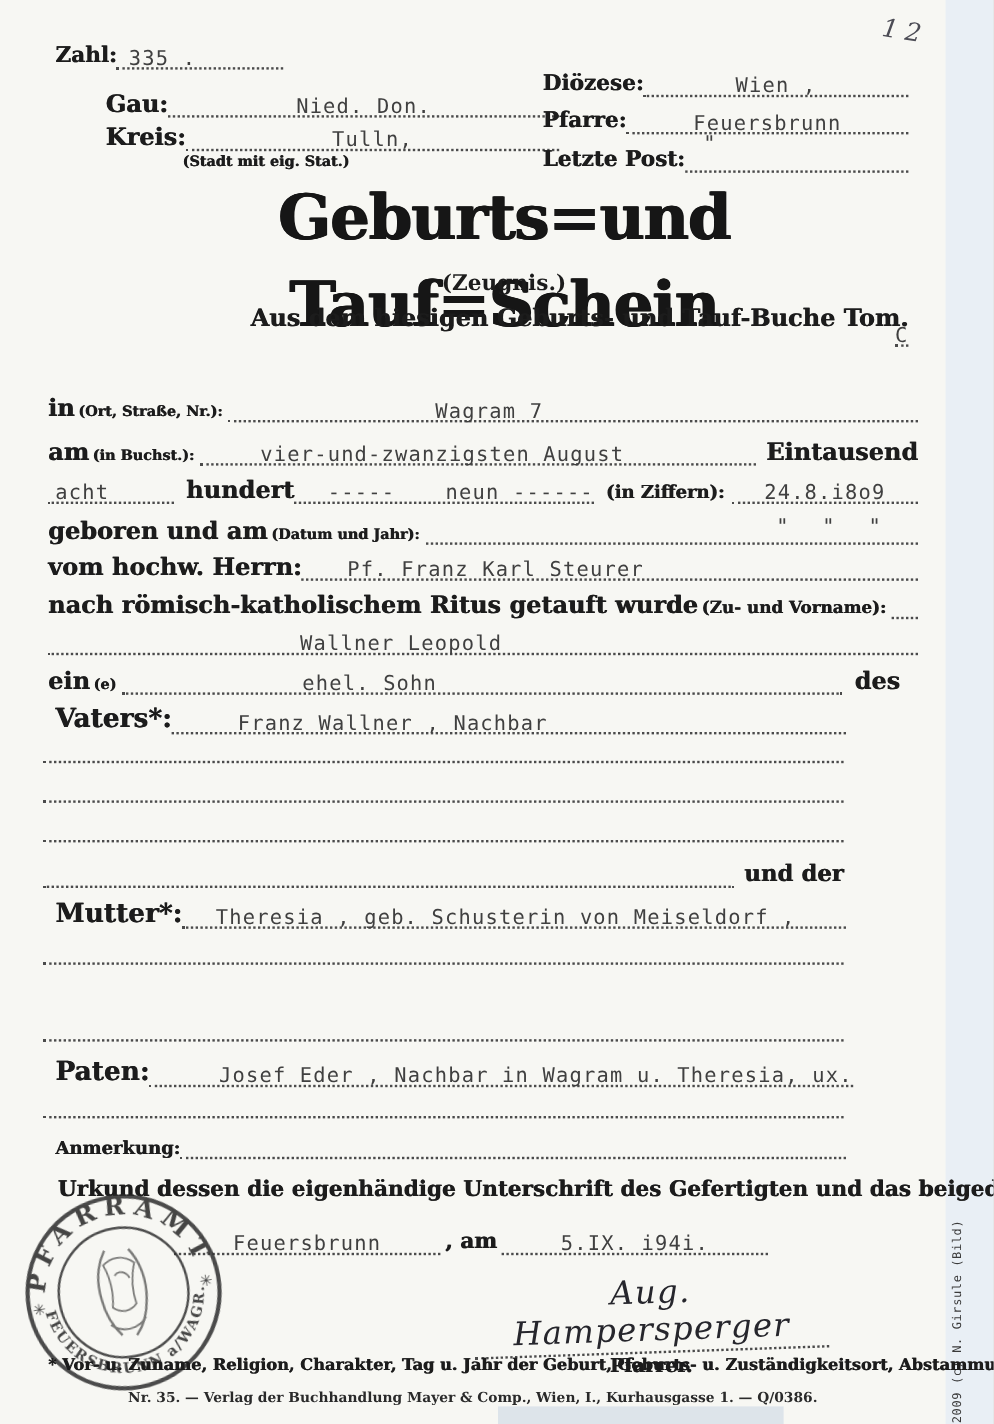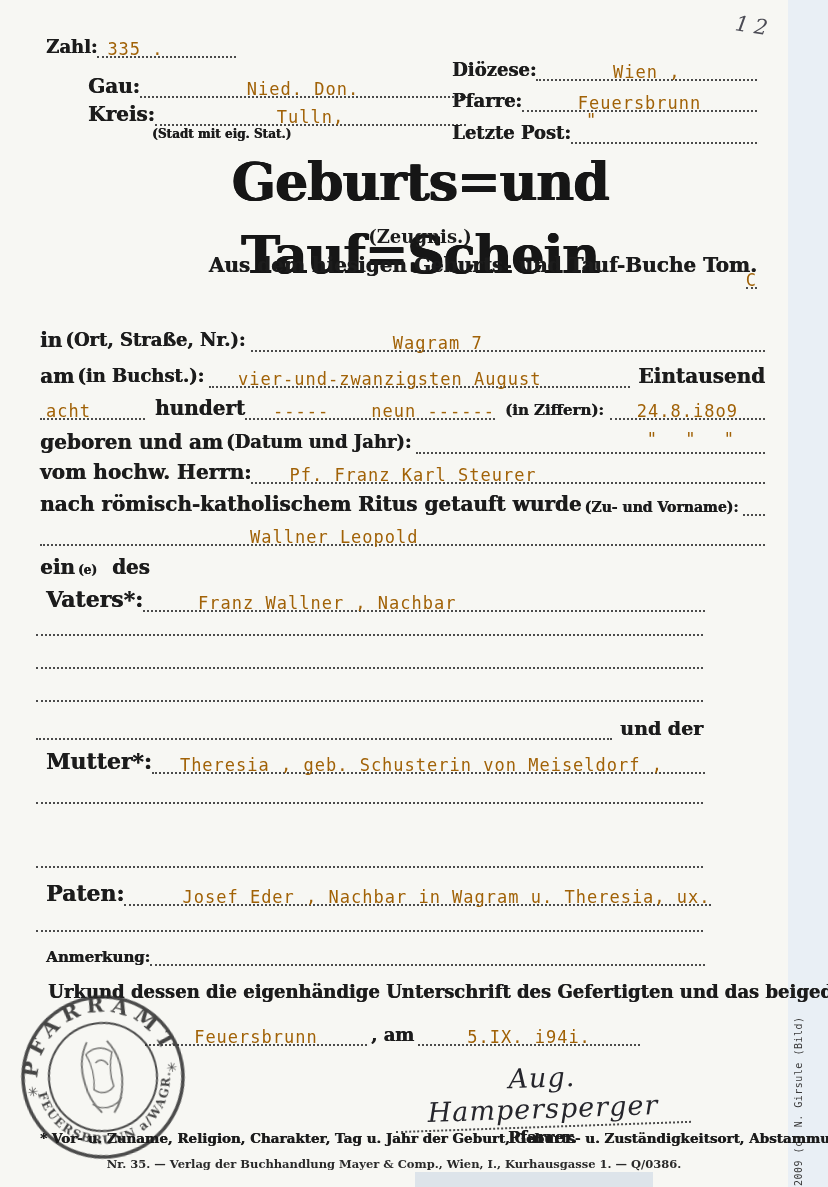--- a/index.html
+++ b/index.html
@@ -2,26 +2,26 @@
 <html><head>
 <meta charset="utf-8">
 <style>
   html,body{margin:0;padding:0;background:#d8d8d8;}
   .page{position:relative;width:828px;height:1187px;background:#f7f7f3;overflow:hidden;
         font-family:"DejaVu Serif","Liberation Serif",serif;}
   .scan-strip{position:absolute;left:788px;top:0;width:40px;height:1187px;background:#e9eff5;}
   .row{position:absolute;display:flex;align-items:flex-end;}
   .fl{font-family:"DejaVu Serif","Liberation Serif",serif;font-weight:bold;color:#1c1c1c;
       text-shadow:0.5px 0 currentColor;white-space:nowrap;line-height:1.15;}
-  .note{font-size:18px;margin:0 5px 1px 3px;}
+  .note{font-size:12px;margin:0 5px 1px 3px;}
   .fill{flex:1;border-bottom:2px dotted #4b4b4b;display:flex;align-items:flex-end;min-height:10px;}
   .fill.c{justify-content:center;}
   .fill.r{justify-content:flex-end;}
   .typed{font-family:"DejaVu Sans Mono","Liberation Mono",monospace;font-size:17px;
-         letter-spacing:1px;color:#a16207;transform:translateY(2px);white-space:nowrap;line-height:1;}
+         letter-spacing:1px;color:#404040;transform:translateY(2px);white-space:nowrap;line-height:1;}
   .bline{position:absolute;border-bottom:2px dotted #4b4b4b;height:0;}
   .title{position:absolute;left:70px;top:146px;width:700px;text-align:center;
          font-size:52px;font-weight:bold;color:#161616;letter-spacing:-1px;line-height:1.4;
          text-shadow:0.8px 0 currentColor, -0.4px 0 currentColor;}
   .subtitle{position:absolute;left:70px;top:226px;width:700px;text-align:center;
             font-size:18px;font-weight:bold;color:#1c1c1c;}
   .sig{font-family:"DejaVu Serif","Liberation Serif",serif;font-style:italic;font-size:27px;
        color:#26262c;transform:rotate(-2deg);letter-spacing:1px;}
   .pencil{position:absolute;left:735px;top:14px;font-style:italic;font-size:21px;color:#4c4c55;
           letter-spacing:6px;transform:rotate(9deg);}
@@ -145,20 +145,23 @@
 
   <div class="row" style="left:40px;top:518px;width:725px;height:28px;">
     <span class="fill">
         <span class="typed" style="padding-left:210px;">Wallner Leopold</span>
       </span>
   </div>
 
   <div class="row" style="left:40px;top:551px;width:710px;height:28px;">
     <span class="fl" style="font-size:20px;">ein</span>
     <span class="fl note" style="font-size:12px;">(e)</span>
+    <span class="fill">
+        <span class="typed" style="padding-left:150px;">ehel. Sohn</span>
+      </span>
     <span class="fl" style="font-size:20px;margin-left:10px;">des</span>
   </div>
 
   <div class="row" style="left:46px;top:582px;width:659px;height:30px;">
     <span class="fl" style="font-size:22px;">Vaters*:</span>
     <span class="fill">
         <span class="typed" style="padding-left:55px;">Franz Wallner , Nachbar</span>
       </span>
   </div>
 

